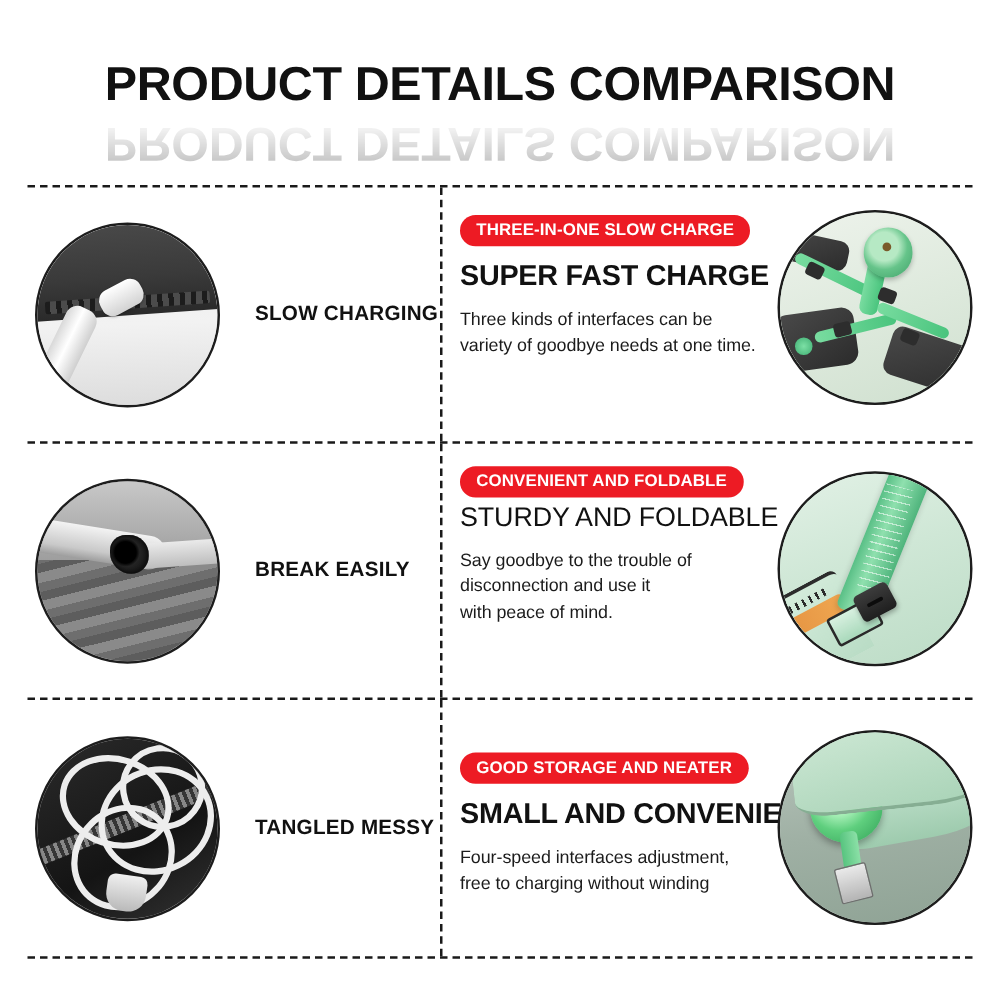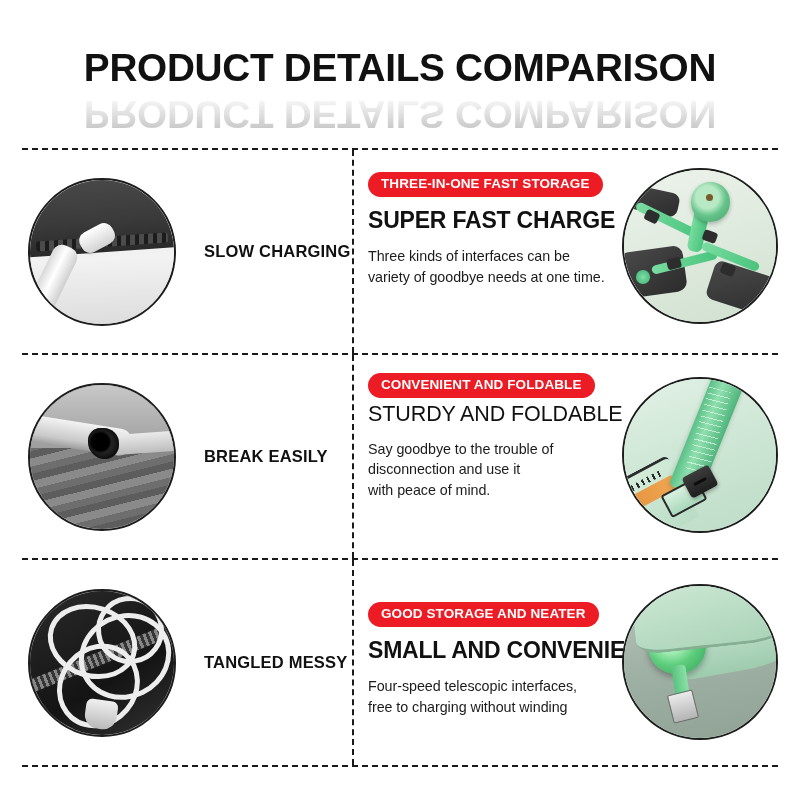--- a/index.html
+++ b/index.html
@@ -298,21 +298,21 @@
         <div class="l1-grill"></div>
         <div class="l1-cable"></div>
         <div class="l1-tip"></div>
       </div>
     </div>
     <div class="left-label">SLOW CHARGING</div>
   </div>
 
   <div class="right-side">
     <div class="text-block" style="top:22px;">
-      <div class="badge">THREE-IN-ONE FAST STORAGE</div>
+      <div class="badge">THREE-IN-ONE SLOW CHARGE</div>
       <div class="headline">SUPER FAST CHARGE</div>
       <div class="body-text">
         <div>Three kinds of interfaces can be</div>
         <div>variety of goodbye needs at one time.</div>
       </div>
     </div>
     <div class="product-circle" style="left:270px; top:18px;">
       <div class="art">
         <div class="r1-bg"></div>
         <div class="r1-phone r1-p1"></div>
@@ -392,21 +392,21 @@
       </div>
     </div>
     <div class="left-label">TANGLED MESSY</div>
   </div>
 
   <div class="right-side">
     <div class="text-block" style="top:42px;">
       <div class="badge">GOOD STORAGE AND NEATER</div>
       <div class="headline">SMALL AND CONVENIENT</div>
       <div class="body-text">
-        <div>Four-speed telescopic interfaces,</div>
+        <div>Four-speed interfaces adjustment,</div>
         <div>free to charging without winding</div>
       </div>
     </div>
     <div class="product-circle" style="left:270px; top:24px;">
       <div class="art">
         <div class="r3-bg"></div>
         <div class="r3-pouch2"></div>
         <div class="r3-reel"></div>
         <div class="r3-wire"></div>
         <div class="r3-usb"></div>

